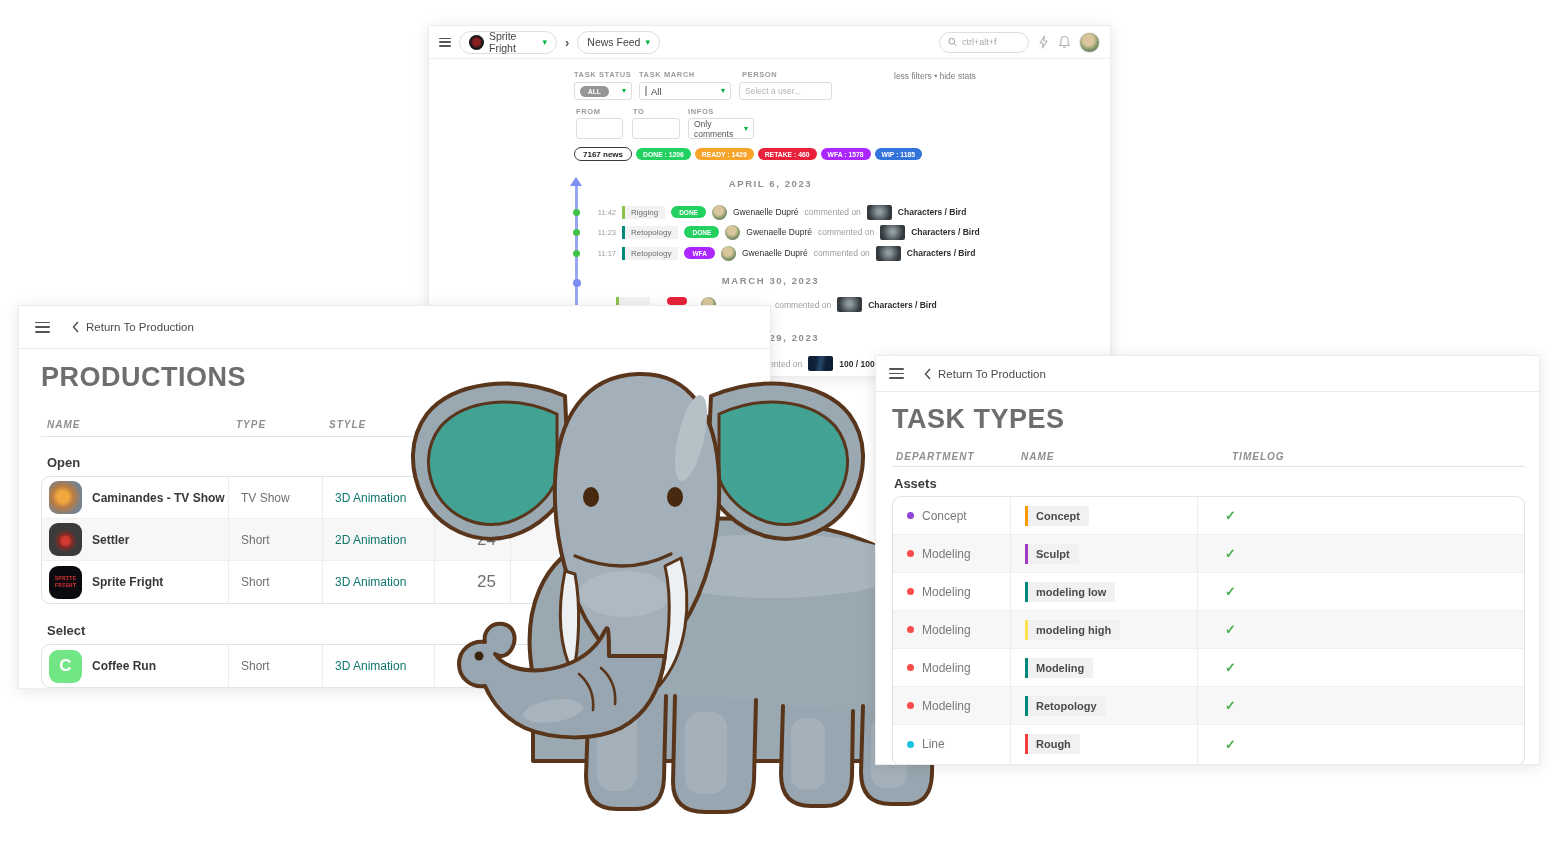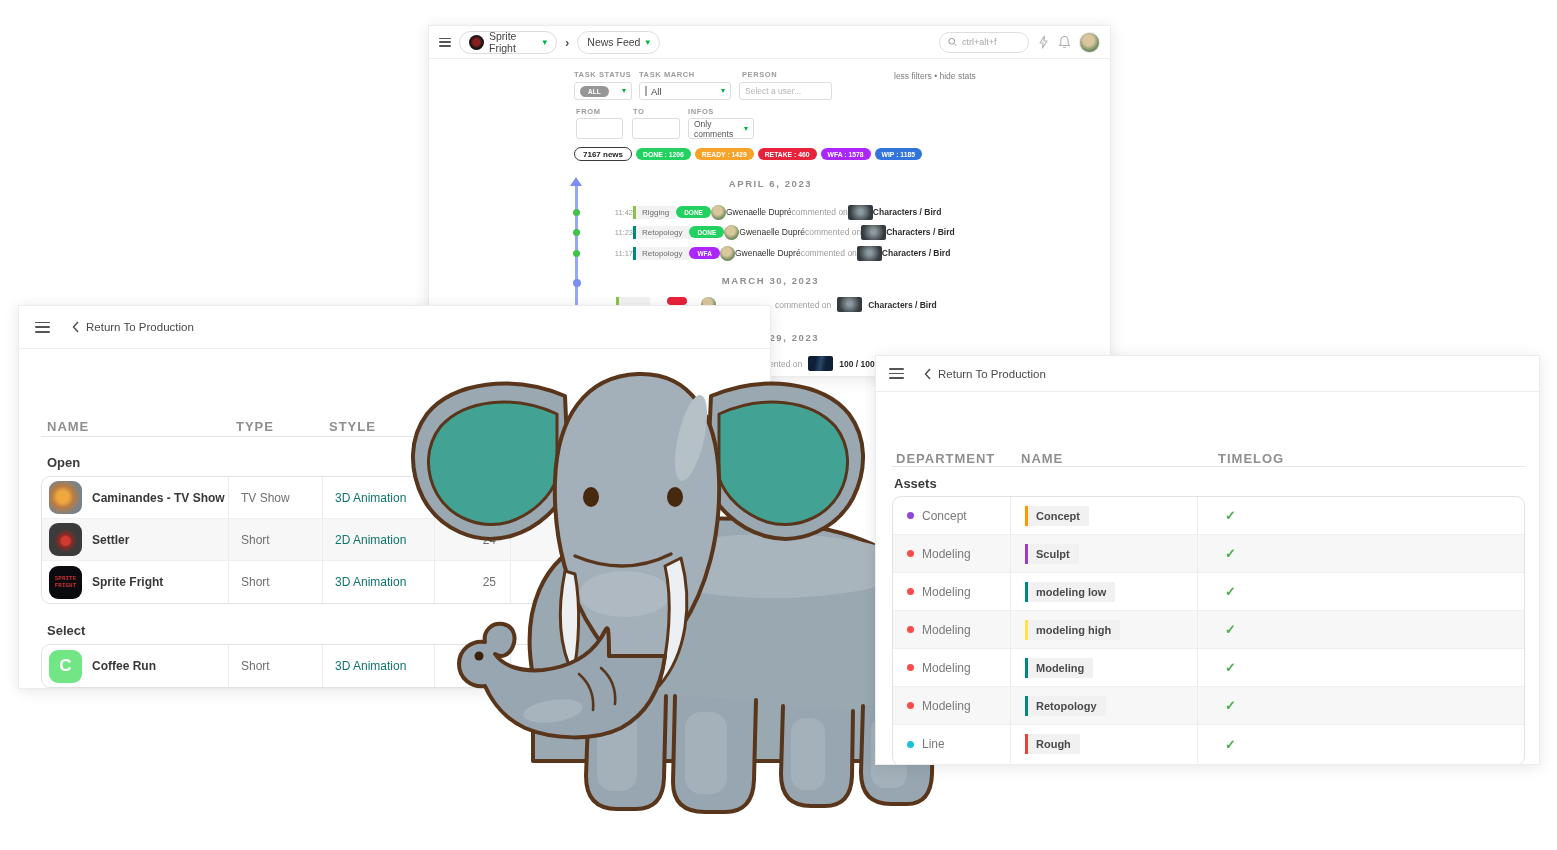--- a/index.html
+++ b/index.html
@@ -52,52 +52,52 @@
   .stat-badge { border-radius:8px; font-size:6.8px; font-weight:bold; color:#fff; padding:2.5px 7px; }
 
   .tl-line { position:absolute; left:146px; top:160px; width:3px; height:176px; background:#98a7f5; }
   .tl-arrow { position:absolute; left:141px; top:151px; width:0; height:0;
     border-left:6px solid transparent; border-right:6px solid transparent; border-bottom:9px solid #7d8ef2; }
   .tl-dot { position:absolute; border-radius:50%; }
   .tl-dot.g { width:7px; height:7px; background:#43c24a; left:144px; }
   .tl-dot.b { width:8px; height:8px; background:#7d8ef2; left:143.5px; }
   .tl-date { position:absolute; left:0; width:683px; text-align:center; font-size:9.5px;
     color:#8f8f8f; letter-spacing:1.6px; font-weight:600; }
-  .entry { position:absolute; left:180px; height:16px; display:flex; align-items:center; }
+  .entry { position:absolute; left:163px; height:16px; display:flex; align-items:center; gap:6px; }
   .e-time { width:24px; text-align:right; font-size:7.5px; color:#9c9c9c; }
   .e-chip { background:#f2f2f2; border-left:3px solid #888; font-size:8px; color:#6d6d6d;
     padding:2px 7px 2px 6px; }
   .e-pill { font-size:6.5px; font-weight:bold; color:#fff; padding:2.5px 8px; border-radius:8px; }
   .e-name { font-size:8.5px; font-weight:normal; color:#2e2e2e; cursor:pointer; }
   .e-act { font-size:8.5px; color:#9c9c9c; }
   .e-thumb { width:25px; height:15px; border-radius:2px;
     background:radial-gradient(circle at 50% 45%, #8d9aa0 0 14%, #343a3e 72%); }
   .e-thumb.navy { background:linear-gradient(100deg,#0e1f36 30%, #27496b 50%, #0e1f36 70%); }
   .e-target { font-size:8.5px; font-weight:bold; color:#2e2e2e; cursor:pointer; }
 
   
   #w-prod { left:18px; top:305px; width:753px; height:384px; z-index:2; }
   .pw-head { height:43px; border-bottom:1px solid #ededed; display:flex; align-items:center;
     padding:0 16px; gap:22px; }
   .back-link { display:flex; align-items:center; gap:7px; font-size:11.5px; color:#4a4a4a; cursor:pointer; }
   .big-title { position:absolute; font-size:27px; font-weight:600; color:#6e6e6e; letter-spacing:.5px; }
-  .colhead { position:absolute; font-size:13px; font-weight:bold; color:#8f8f8f; letter-spacing:1px; }
+  .colhead { position:absolute; font-size:10px; font-weight:bold; color:#8f8f8f; letter-spacing:1px;font-style:italic; }
   .col-underline { position:absolute; border-bottom:1px solid #e4e4e4; }
   .sec-label { position:absolute; font-size:13px; font-weight:bold; color:#3b3b3b; }
   .rows-box { position:absolute; border:1px solid #e2e2e2; border-radius:9px; overflow:hidden; background:#fff; }
   .prow { height:42px; display:flex; align-items:center; border-bottom:1px solid #efefef; cursor:pointer; }
   .prow:last-child { border-bottom:none; }
   .prow.alt { background:#f7f7f7; }
   .c-name { width:186px; display:flex; align-items:center; height:100%; }
   .c-type { width:94px; border-left:1px solid #ececec; height:100%; display:flex; align-items:center;
     padding-left:12px; font-size:12px; color:#707070; }
   .c-style { width:112px; border-left:1px solid #ececec; height:100%; display:flex; align-items:center;
     padding-left:12px; font-size:12px; color:#0f766e; }
   .c-fps { width:76px; border-left:1px solid #ececec; height:100%; display:flex; align-items:center;
-    justify-content:flex-end; padding-right:14px; font-size:12px; color:#707070; }
+    justify-content:flex-end; padding-right:14px; font-size:17px; color:#707070; }
   .c-rest { flex:1; border-left:1px solid #ececec; height:100%; }
   .pthumb { width:33px; height:33px; border-radius:9px; margin:0 10px 0 7px; flex:0 0 auto;
     display:flex; align-items:center; justify-content:center; overflow:hidden; }
   .pname { font-size:12px; font-weight:bold; color:#383838; }
   .th-caminandes { background:radial-gradient(circle at 42% 48%, #f0a83e 0 22%, #b97c43 42%, #76828c 72%); }
   .th-settler { background:radial-gradient(circle at 50% 54%, #d03a30 0 17%, #8a2a24 26%, #3b3b3b 48%); }
   .th-sprite { background:#0a0a0f; }
   .th-sprite span { color:#c93030; font-size:6px; font-weight:bold; text-align:center; line-height:7px;
     font-family:"Liberation Mono",monospace; }
   .th-coffee { background:#72e584; }
@@ -276,20 +276,21 @@
         <div></div>
         <div></div>
       </div>
     <div class="back-link">
       <svg width="7" height="12" viewBox="0 0 7 12">
         <polyline points="6,1 1.5,6 6,11" fill="none" stroke="#4a4a4a" stroke-width="1.4"></polyline>
       </svg>
       <span>Return To Production</span>
     </div>
   </div>
+  <div class="big-title" style="left:22px; top:56px;">PRODUCTIONS</div>
 
   <span class="colhead" style="left:28px; top:113px;">NAME</span>
   <span class="colhead" style="left:217px; top:113px;">TYPE</span>
   <span class="colhead" style="left:310px; top:113px;">STYLE</span>
   <div class="col-underline" style="left:22px; top:112px; width:690px; height:19px;"></div>
 
   <span class="sec-label" style="left:28px; top:149px;">Open</span>
   <div class="rows-box" style="left:22px; top:170px; width:708px; height:128px;">
     <div class="prow">
       <div class="c-name">
@@ -400,24 +401,25 @@
         <div></div>
         <div></div>
       </div>
     <div class="back-link">
       <svg width="7" height="12" viewBox="0 0 7 12">
         <polyline points="6,1 1.5,6 6,11" fill="none" stroke="#4a4a4a" stroke-width="1.4"></polyline>
       </svg>
       <span>Return To Production</span>
     </div>
   </div>
+  <div class="big-title" style="left:16px; top:48px;">TASK TYPES</div>
 
   <span class="colhead" style="left:20px; top:95px;">DEPARTMENT</span>
   <span class="colhead" style="left:145px; top:95px;">NAME</span>
-  <span class="colhead" style="left:342px; top:95px;">TIMELOG</span>
+  <span class="colhead" style="left:356px; top:95px;">TIMELOG</span>
   <div class="col-underline" style="left:16px; top:94px; width:633px; height:17px;"></div>
 
   <span class="sec-label" style="left:18px; top:120px;">Assets</span>
 
   <div class="rows-box" style="left:16px; top:140px; width:633px; height:270px;">
     <div class="trow">
       <div class="t-dept">
         <span class="dept-dot" style="background: rgb(145, 70, 216);"></span>
         <span class="dept-label">Concept</span>
       </div>

